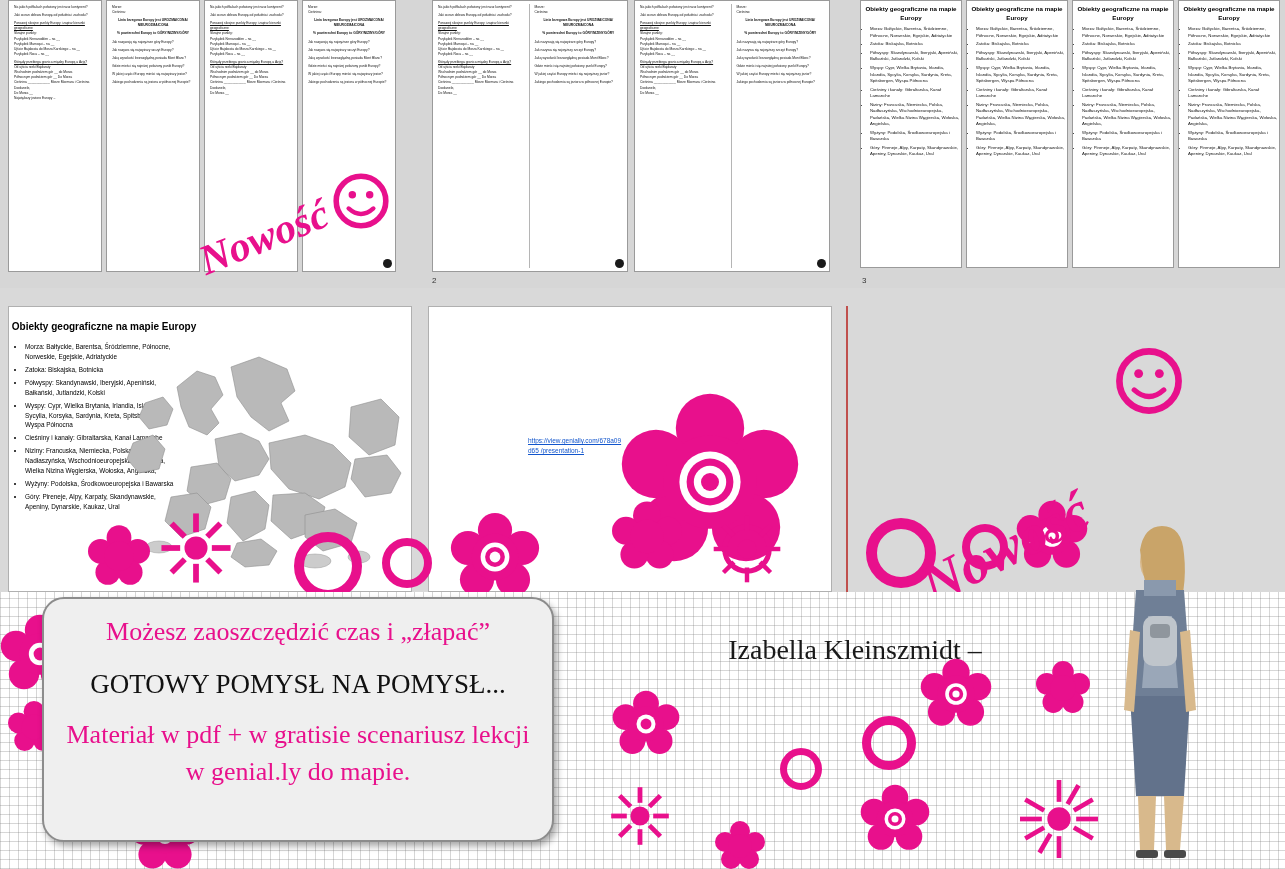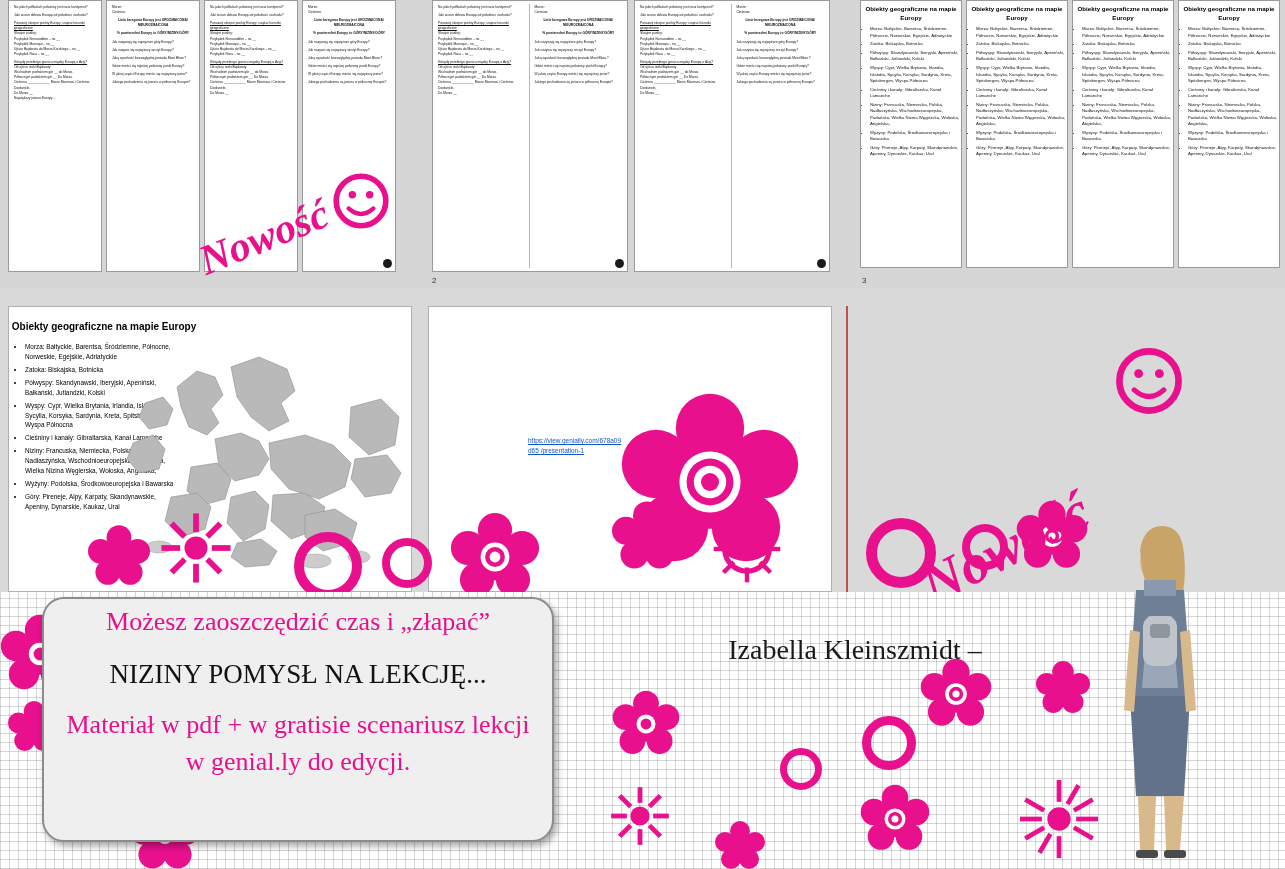--- a/index.html
+++ b/index.html
@@ -169,21 +169,21 @@
   .callout {
     position: absolute;
     left: 42px; top: 597px;
     width: 512px; height: 245px;
     background: #efefef;
     border: 2px solid #8c8c8c;
     border-radius: 22px;
     box-shadow: 3px 4px 7px rgba(0,0,0,.35);
     text-align: center;
     box-sizing: border-box;
-    padding: 4px 18px;
+    padding: 14px 18px;
   }
   .callout-l1, .callout-l3 {
     color: #e8108c;
     font-family: "Liberation Serif", serif;
     font-size: 26px;
     line-height: 1.45;
   }
   .callout-l2 {
     color: #111;
     font-family: "Liberation Serif", serif;
@@ -746,22 +746,22 @@
         <circle cx="32" cy="78" r="20"></circle>
         <circle cx="20" cy="44" r="20"></circle>
         <circle cx="50" cy="52" r="24"></circle>
       </g>
   </svg>
   <div class="dot-ring" style="left:862px; top:716px; width:36px; height:36px; border-width:9px;"></div>
   <div class="dot-ring" style="left:780px; top:748px; width:28px; height:28px; border-width:7px;"></div>
 
   <div class="callout">
     <div class="callout-l1">Możesz zaoszczędzić czas i „złapać”</div>
-    <div class="callout-l2">NIZINY POMYSŁ NA LEKCJĘ...</div>
-    <div class="callout-l3">Materiał w pdf + w gratisie scenariusz lekcji w genial.ly do edycji.</div>
+    <div class="callout-l2">GOTOWY POMYSŁ NA POMYSŁ...</div>
+    <div class="callout-l3">Materiał w pdf + w gratisie scenariusz lekcji w genial.ly do mapie.</div>
   </div>
 
   <div class="author">
     <div>Izabella Kleinszmidt –</div>
   </div>
 
   <svg class="person" viewBox="0 0 120 349">
     <rect x="0" y="0" width="120" height="349" fill="none"></rect>
     <g>
       <ellipse cx="60" cy="42" rx="20" ry="24" fill="#d8b98c"></ellipse>

